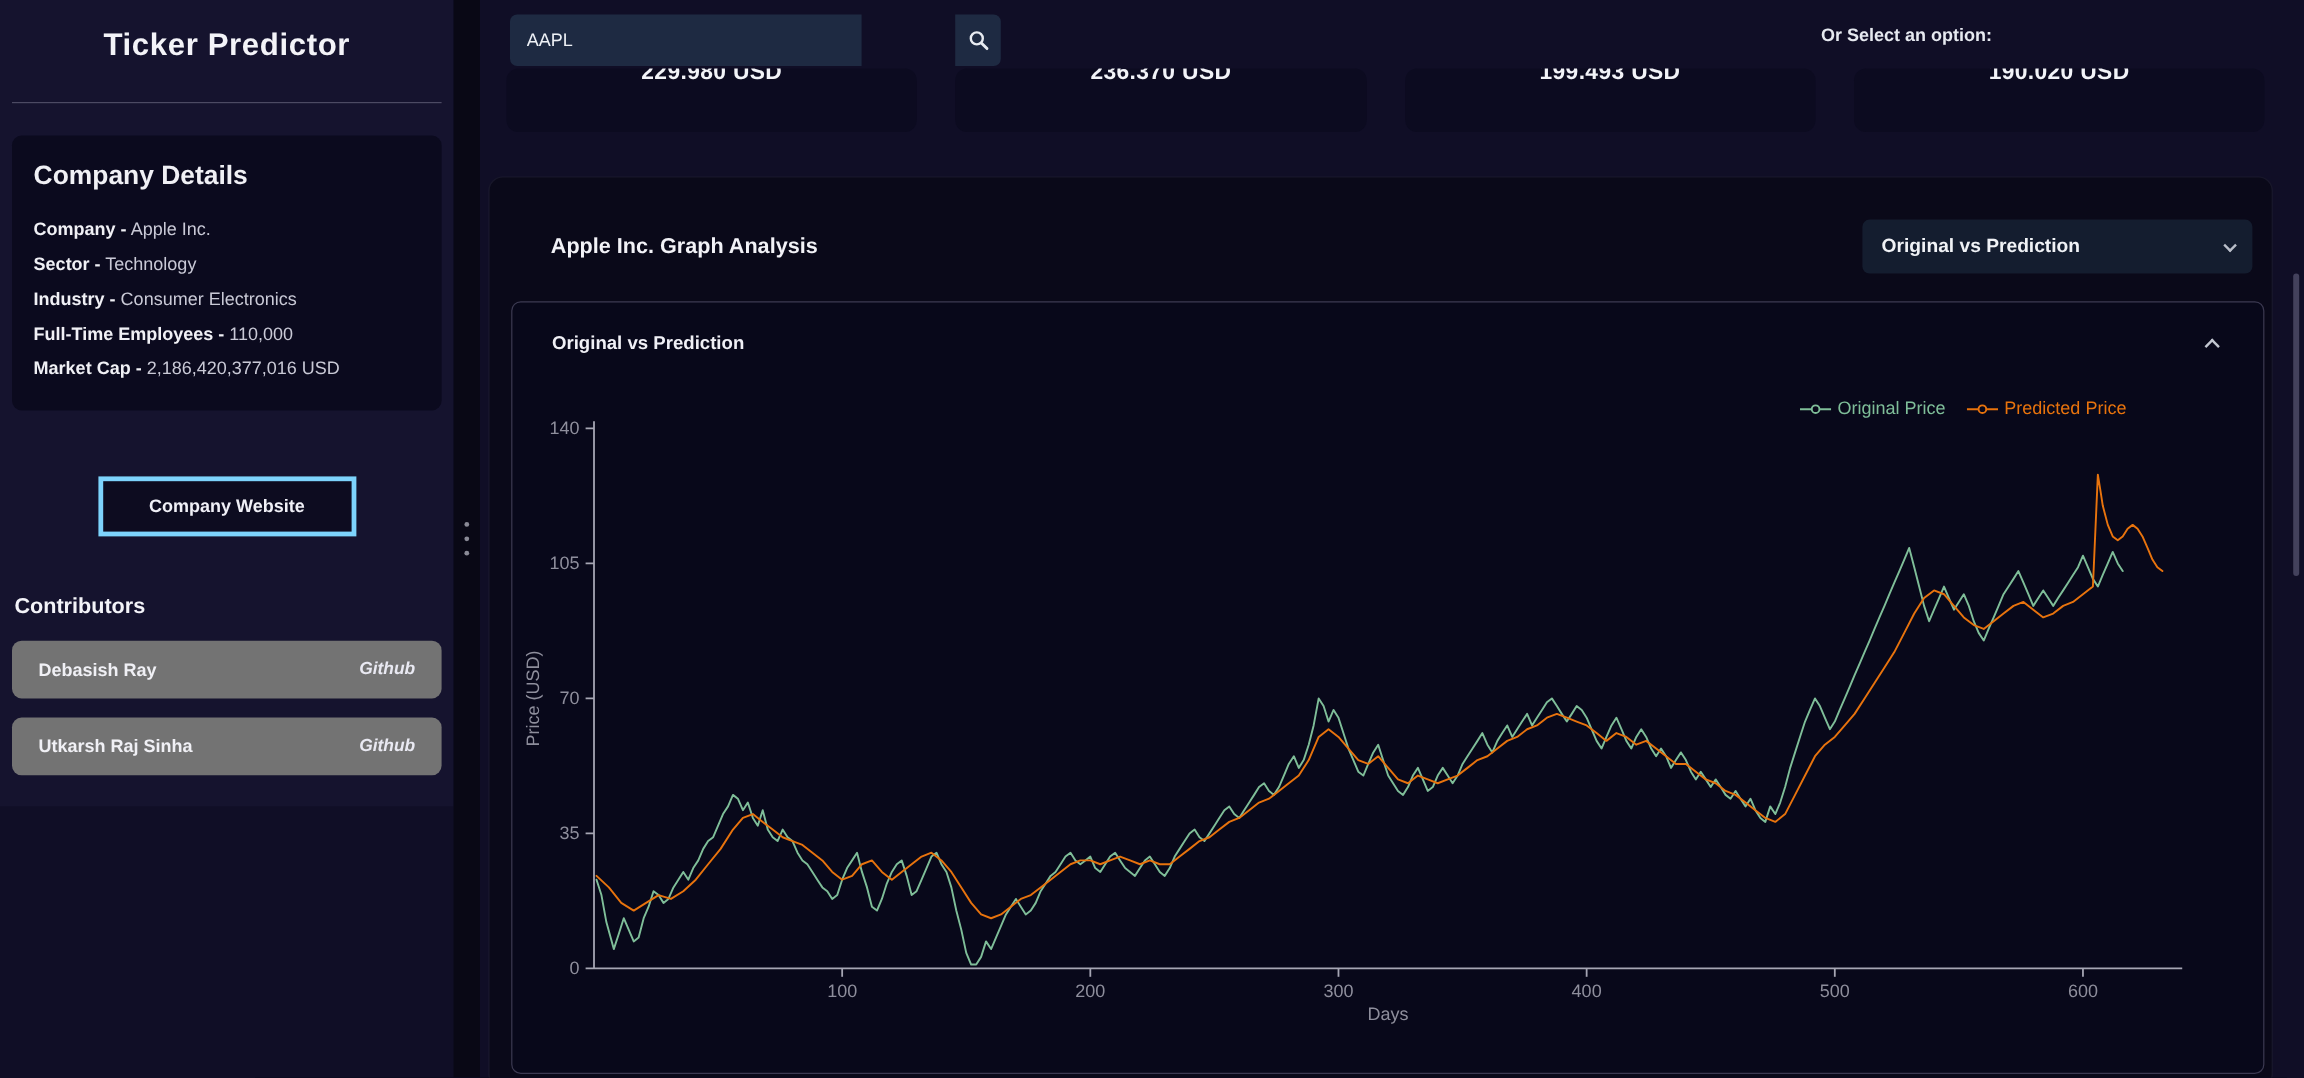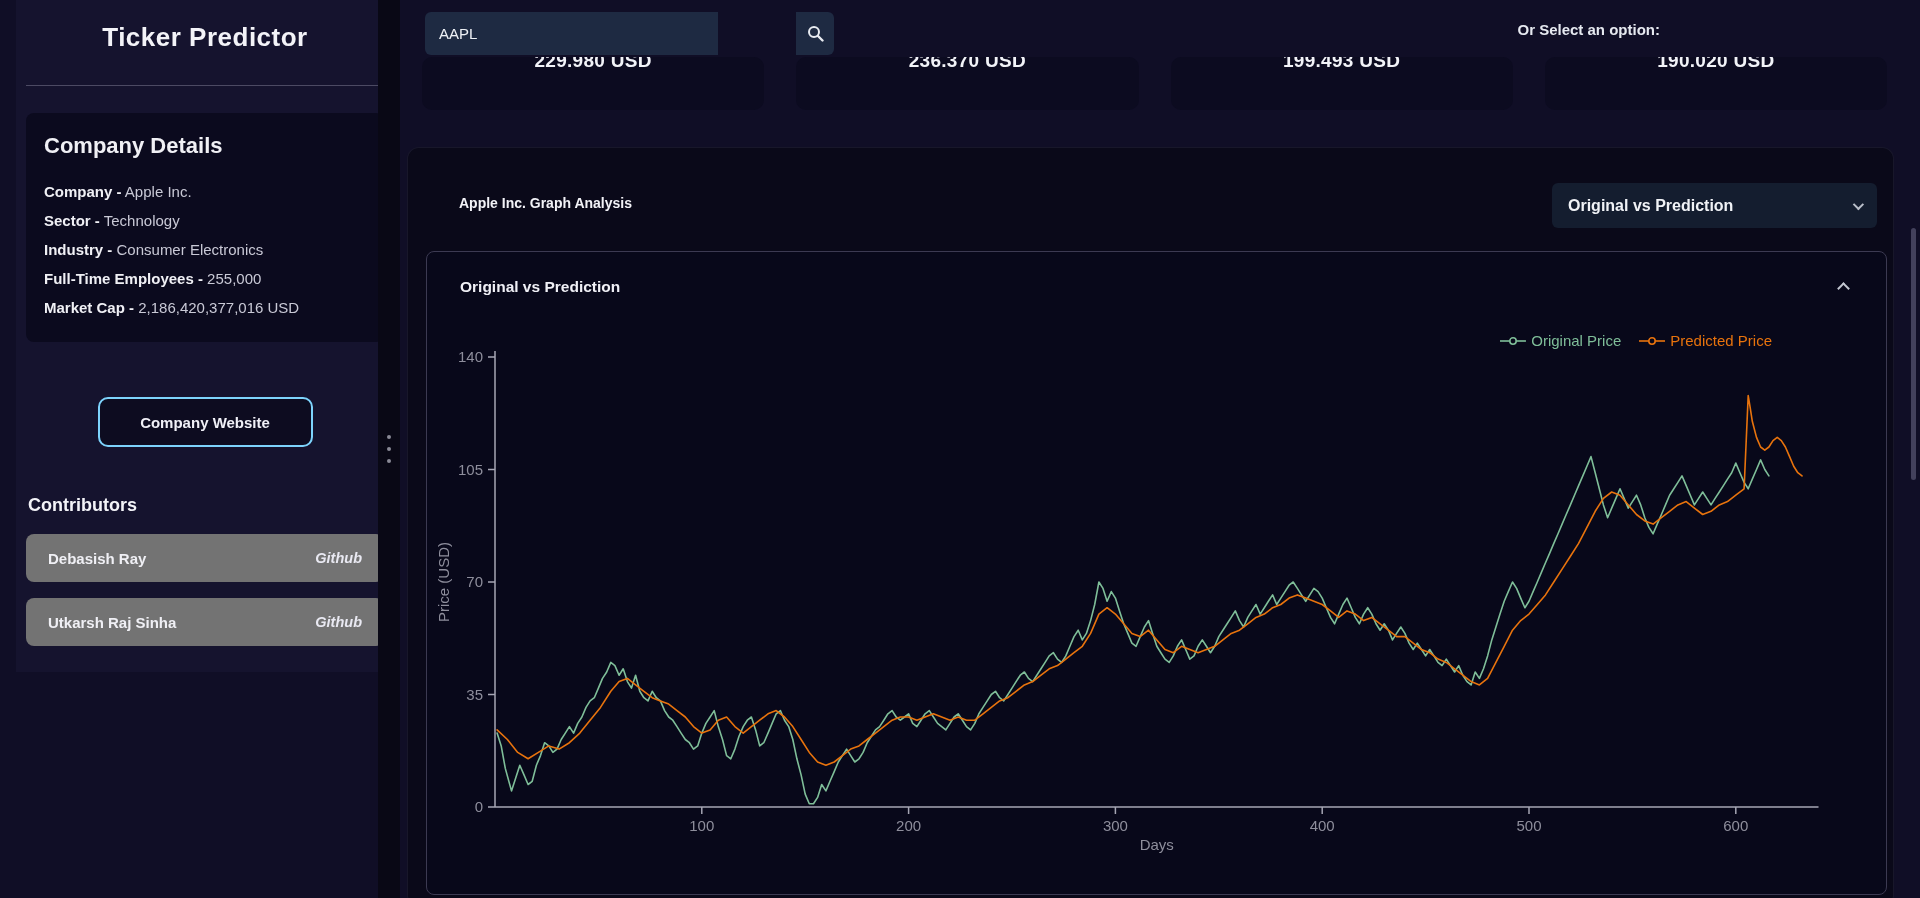--- a/index.html
+++ b/index.html
@@ -1,28 +1,28 @@
 <!DOCTYPE html>
 <html><head>
 <meta charset="utf-8">
 <style>
   * { box-sizing: border-box; margin: 0; padding: 0; }
   html,body { width:1920px; height:898px; overflow:hidden; }
   body { background:#100e26; font-family:"Liberation Sans", sans-serif; color:#eef0f5; }
   .page { position:relative; width:1920px; height:898px; }
 
   
-  .sidebar { position:absolute; left:16px; top:0; width:378px; height:672px; background:#15132e; padding:0 10px; }
+  .sidebar { position:absolute; left:0; top:0; width:378px; height:672px; background:#15132e; padding:0 10px; }
   .app-title { text-align:center; font-size:26px; font-weight:bold; letter-spacing:.5px; color:#f3f3f8; margin-top:22px; }
   .sidebar-divider { border:none; border-top:1px solid #4c4a63; margin-top:32px; }
   .side-card { background:#0b0a1e; border-radius:8px; margin-top:27px; padding:20px 18px; }
   .side-card h2 { font-size:22px; font-weight:bold; color:#f0f0f5; margin-bottom:18px; }
   .field { font-size:15px; line-height:29px; color:#c9c9d6; }
   .field b { color:#f0f0f5;text-align:right; }
-  .website-btn { display:block; margin:55px auto 0; width:215px; height:50px; background:#0d0c20; border:2px solid #7dd3fc; border-radius:10px; color:#f0f0f7; font-family:"Liberation Sans",sans-serif; font-size:15px; font-weight:bold; cursor:pointer; }
+  .website-btn { display:block; margin:55px auto 0; width:215px; height:50px; background:#0d0c20; border:4px solid #7dd3fc; border-radius:0; color:#f0f0f7; font-family:"Liberation Sans",sans-serif; font-size:15px; font-weight:bold; cursor:pointer; }
   .contrib-heading { font-size:18px; font-weight:bold; color:#f3f3f8; margin:48px 0 0 2px; }
   .contrib-row { display:flex; justify-content:space-between; align-items:center; background:#737373; border-radius:8px; height:48px; padding:0 22px; margin-top:16px; }
   .contrib-row:first-of-type { margin-top:18px; }
   .contrib-name { font-size:15px; font-weight:bold; color:#f0f0f5; }
   .contrib-link { font-size:14.5px; font-weight:bold; font-style:italic; color:#e9e9f2; text-decoration:none; cursor:pointer; }
 
   
   .gutter { position:absolute; left:378px; top:0; width:22px; height:898px; background:#090815; display:flex; flex-direction:column; align-items:center; justify-content:center; gap:8px; cursor:col-resize; }
   .gutter .dot { width:4px; height:4px; border-radius:50%; background:#8a8a96; }
 
@@ -33,21 +33,21 @@
   .top-select { position:absolute; left:1678px; top:12px; width:215px; height:42px; background:#1b2434; border-radius:4px; display:flex; align-items:center; justify-content:space-between; padding:0 14px; color:#cdd3dd; font-size:15px; cursor:pointer; }
   .chev-down { width:8px; height:8px; border-right:2px solid #b9bec9; border-bottom:2px solid #b9bec9; transform:rotate(45deg) translateY(-2px); }
 
   
   .cards-row { position:absolute; left:422px; top:57px; width:1465px; height:53px; display:flex; gap:32px; }
   .price-card { flex:1; background:#0c0b20; border-radius:10px; overflow:hidden; }
   .price-text { margin-top:-11px; text-align:center; font-size:19px; font-weight:bold; line-height:30px; color:#f2f3f8; letter-spacing:.3px; }
 
   
   .graph-card { position:absolute; left:407px; top:147px; width:1487px; height:760px; background:#0a0919; border:1px solid rgba(130,130,170,.12); border-radius:12px; }
-  .graph-title { position:absolute; left:51px; top:47px; font-size:14px; font-weight:bold; color:#f2f2f7; }
+  .graph-title { position:absolute; left:51px; top:47px; font-size:18px; font-weight:bold; color:#f2f2f7; }
   .graph-select { position:absolute; right:16px; top:35px; width:325px; height:45px; background:#141d2f; border-radius:6px; display:flex; align-items:center; justify-content:space-between; padding:0 16px; color:#f0f2f6; font-size:16px; font-weight:bold; cursor:pointer; }
   .chart-panel { position:absolute; left:18px; top:103px; width:1461px; height:644px; background:#08081a; border:1px solid #3c3a52; border-radius:8px; }
   .panel-title { position:absolute; left:33px; top:26px; font-size:15.5px; font-weight:bold; color:#f0f0f6; }
   .chev-up { position:absolute; right:38px; top:32px; width:9px; height:9px; border-right:2px solid #c3c7d1; border-bottom:2px solid #c3c7d1; transform:rotate(-135deg); cursor:pointer; }
   .legend { position:absolute; right:114px; top:80px; display:flex; gap:18px; font-size:15px; }
   .legend-item { display:flex; align-items:center; gap:5px; cursor:pointer; }
   .lg-marker line { stroke-width:1.6; }
   .lg-marker circle { fill:#08081a; stroke-width:1.6; }
   #chart { position:absolute; left:0; top:80px; }
   #chart text { font-family:"Liberation Sans",sans-serif; }
@@ -62,21 +62,21 @@
 
   <aside class="sidebar">
     <h1 class="app-title">Ticker Predictor</h1>
     <hr class="sidebar-divider">
 
     <section class="side-card">
       <h2>Company Details</h2>
       <p class="field"><b>Company -</b> <span>Apple Inc.</span></p>
       <p class="field"><b>Sector -</b> <span>Technology</span></p>
       <p class="field"><b>Industry -</b> <span>Consumer Electronics</span></p>
-      <p class="field"><b>Full-Time Employees -</b> <span>255,000</span></p>
+      <p class="field"><b>Full-Time Employees -</b> <span>110,000</span></p>
       <p class="field"><b>Market Cap -</b> <span>2,186,420,377,016 USD</span></p>
     </section>
 
     <button class="website-btn">Company Website</button>
 
     <h2 class="contrib-heading">Contributors</h2>
     <div class="contrib-row">
       <span class="contrib-name">Debasish Ray</span>
       <a class="contrib-link">Github</a>
     </div>

